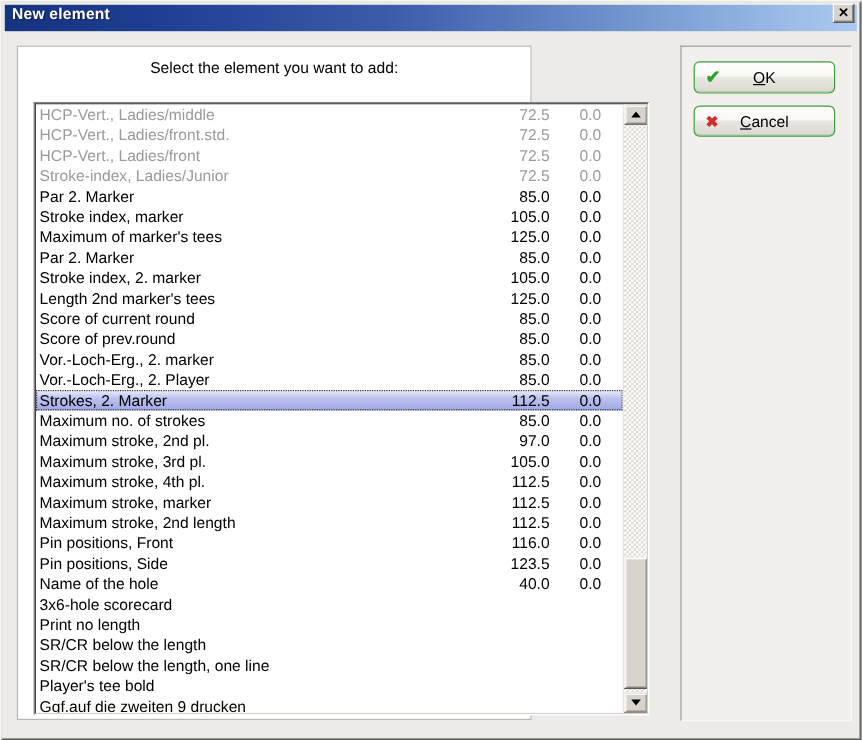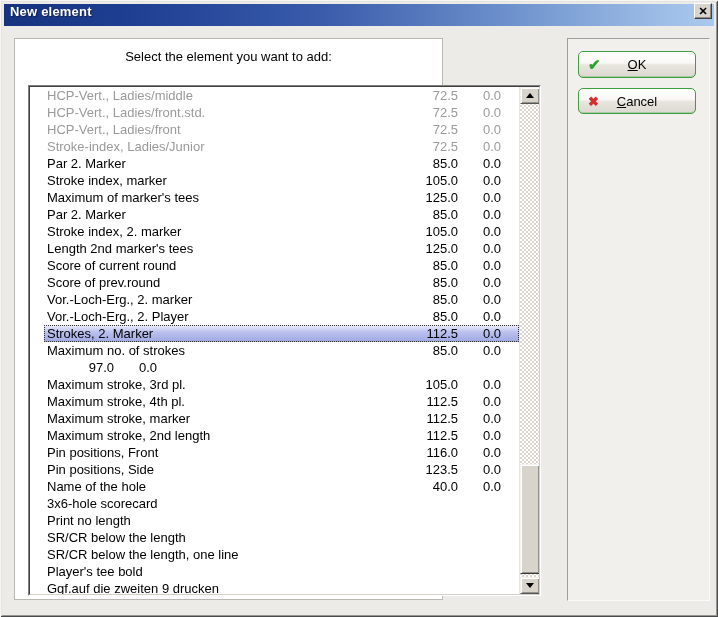--- a/index.html
+++ b/index.html
@@ -51,21 +51,21 @@
     position:absolute; inset:0;
     border:1px solid; border-color:#404040 #d4d0c8 #d4d0c8 #404040;
     overflow:hidden;
   }
   .rows {
     position:absolute; left:0; top:0; right:20px; bottom:0; overflow:hidden;
     background:#fff;
   }
   .row {
     display:flex; align-items:center; height:17px; font-size:13px; color:#000;
-    white-space:nowrap; cursor:default;margin-left:14px;
+    white-space:nowrap; cursor:default;
   }
   .row .label { flex:1 1 auto; padding-left:3px; overflow:hidden; }
   .row .v1 { width:70px; text-align:right; flex:0 0 auto; }
   .row .v2 { width:43px; text-align:right; flex:0 0 auto; }
   .row .pad { width:18px; flex:0 0 auto; }
   .row.disabled { color:#9a9a9a; }
   .row.selected {
     background:linear-gradient(180deg,#eef0fc 0%, #bcc2ee 40%, #9ea8e4 100%);
     outline:1px dotted #303030; outline-offset:-1px;
   }
@@ -226,20 +226,21 @@
     <span class="v2">0.0</span>
     <span class="pad"></span>
   </div>
             <div class="row">
     <span class="label">Maximum no. of strokes</span>
     <span class="v1">85.0</span>
     <span class="v2">0.0</span>
     <span class="pad"></span>
   </div>
             <div class="row">
+    <span class="label">Maximum stroke, 2nd pl.</span>
     <span class="v1">97.0</span>
     <span class="v2">0.0</span>
     <span class="pad"></span>
   </div>
             <div class="row">
     <span class="label">Maximum stroke, 3rd pl.</span>
     <span class="v1">105.0</span>
     <span class="v2">0.0</span>
     <span class="pad"></span>
   </div>

